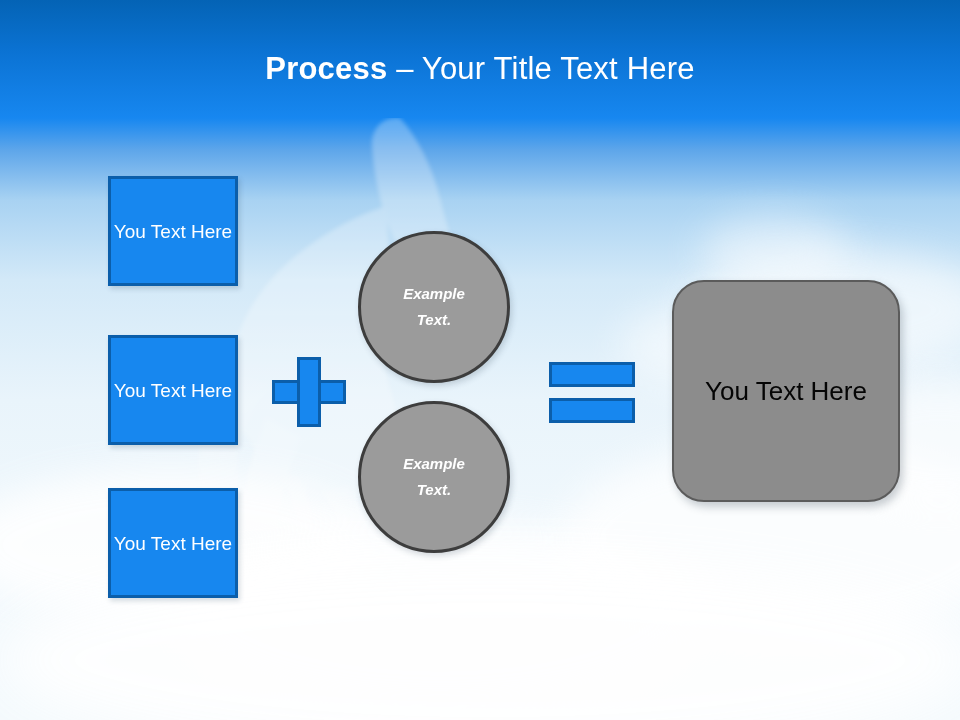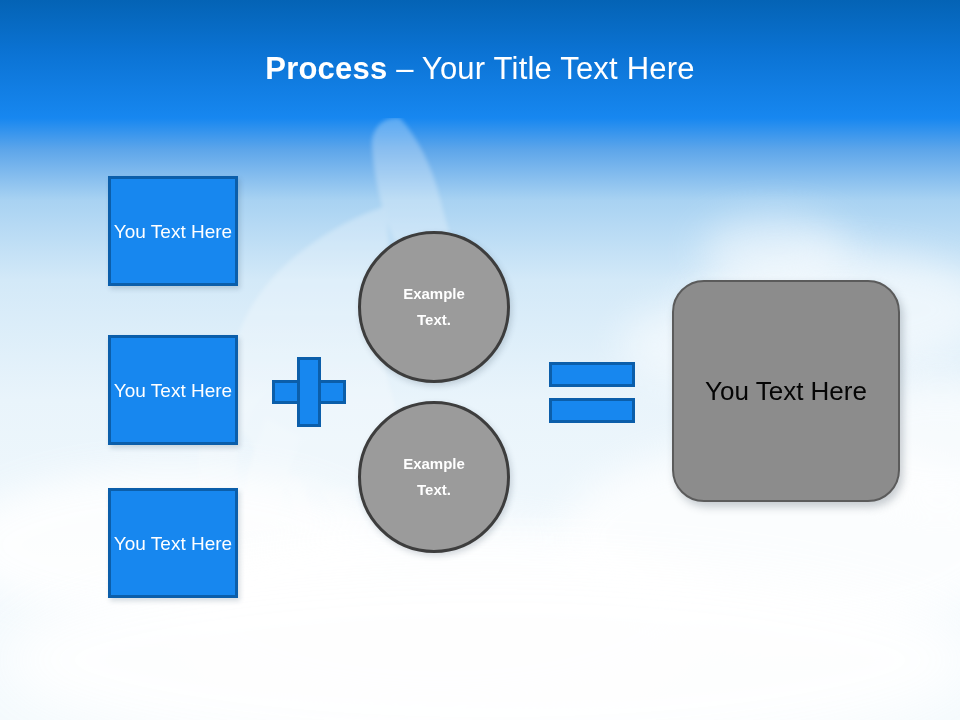--- a/index.html
+++ b/index.html
@@ -142,20 +142,21 @@
     border: 3px solid #3d3d3d;
     box-sizing: border-box;
     display: flex;
     flex-direction: column;
     align-items: center;
     justify-content: center;
     text-align: center;
     color: #ffffff;
     font-size: 15px;
     font-weight: bold;
+    font-style: italic;
     line-height: 26px;
     box-shadow: 2px 3px 6px rgba(40,60,80,.20);
   }
   .ci1 { left: 358px; top: 231px; }
   .ci2 { left: 358px; top: 401px; }
 
   
   .equals {
     position: absolute;
     left: 549px;

